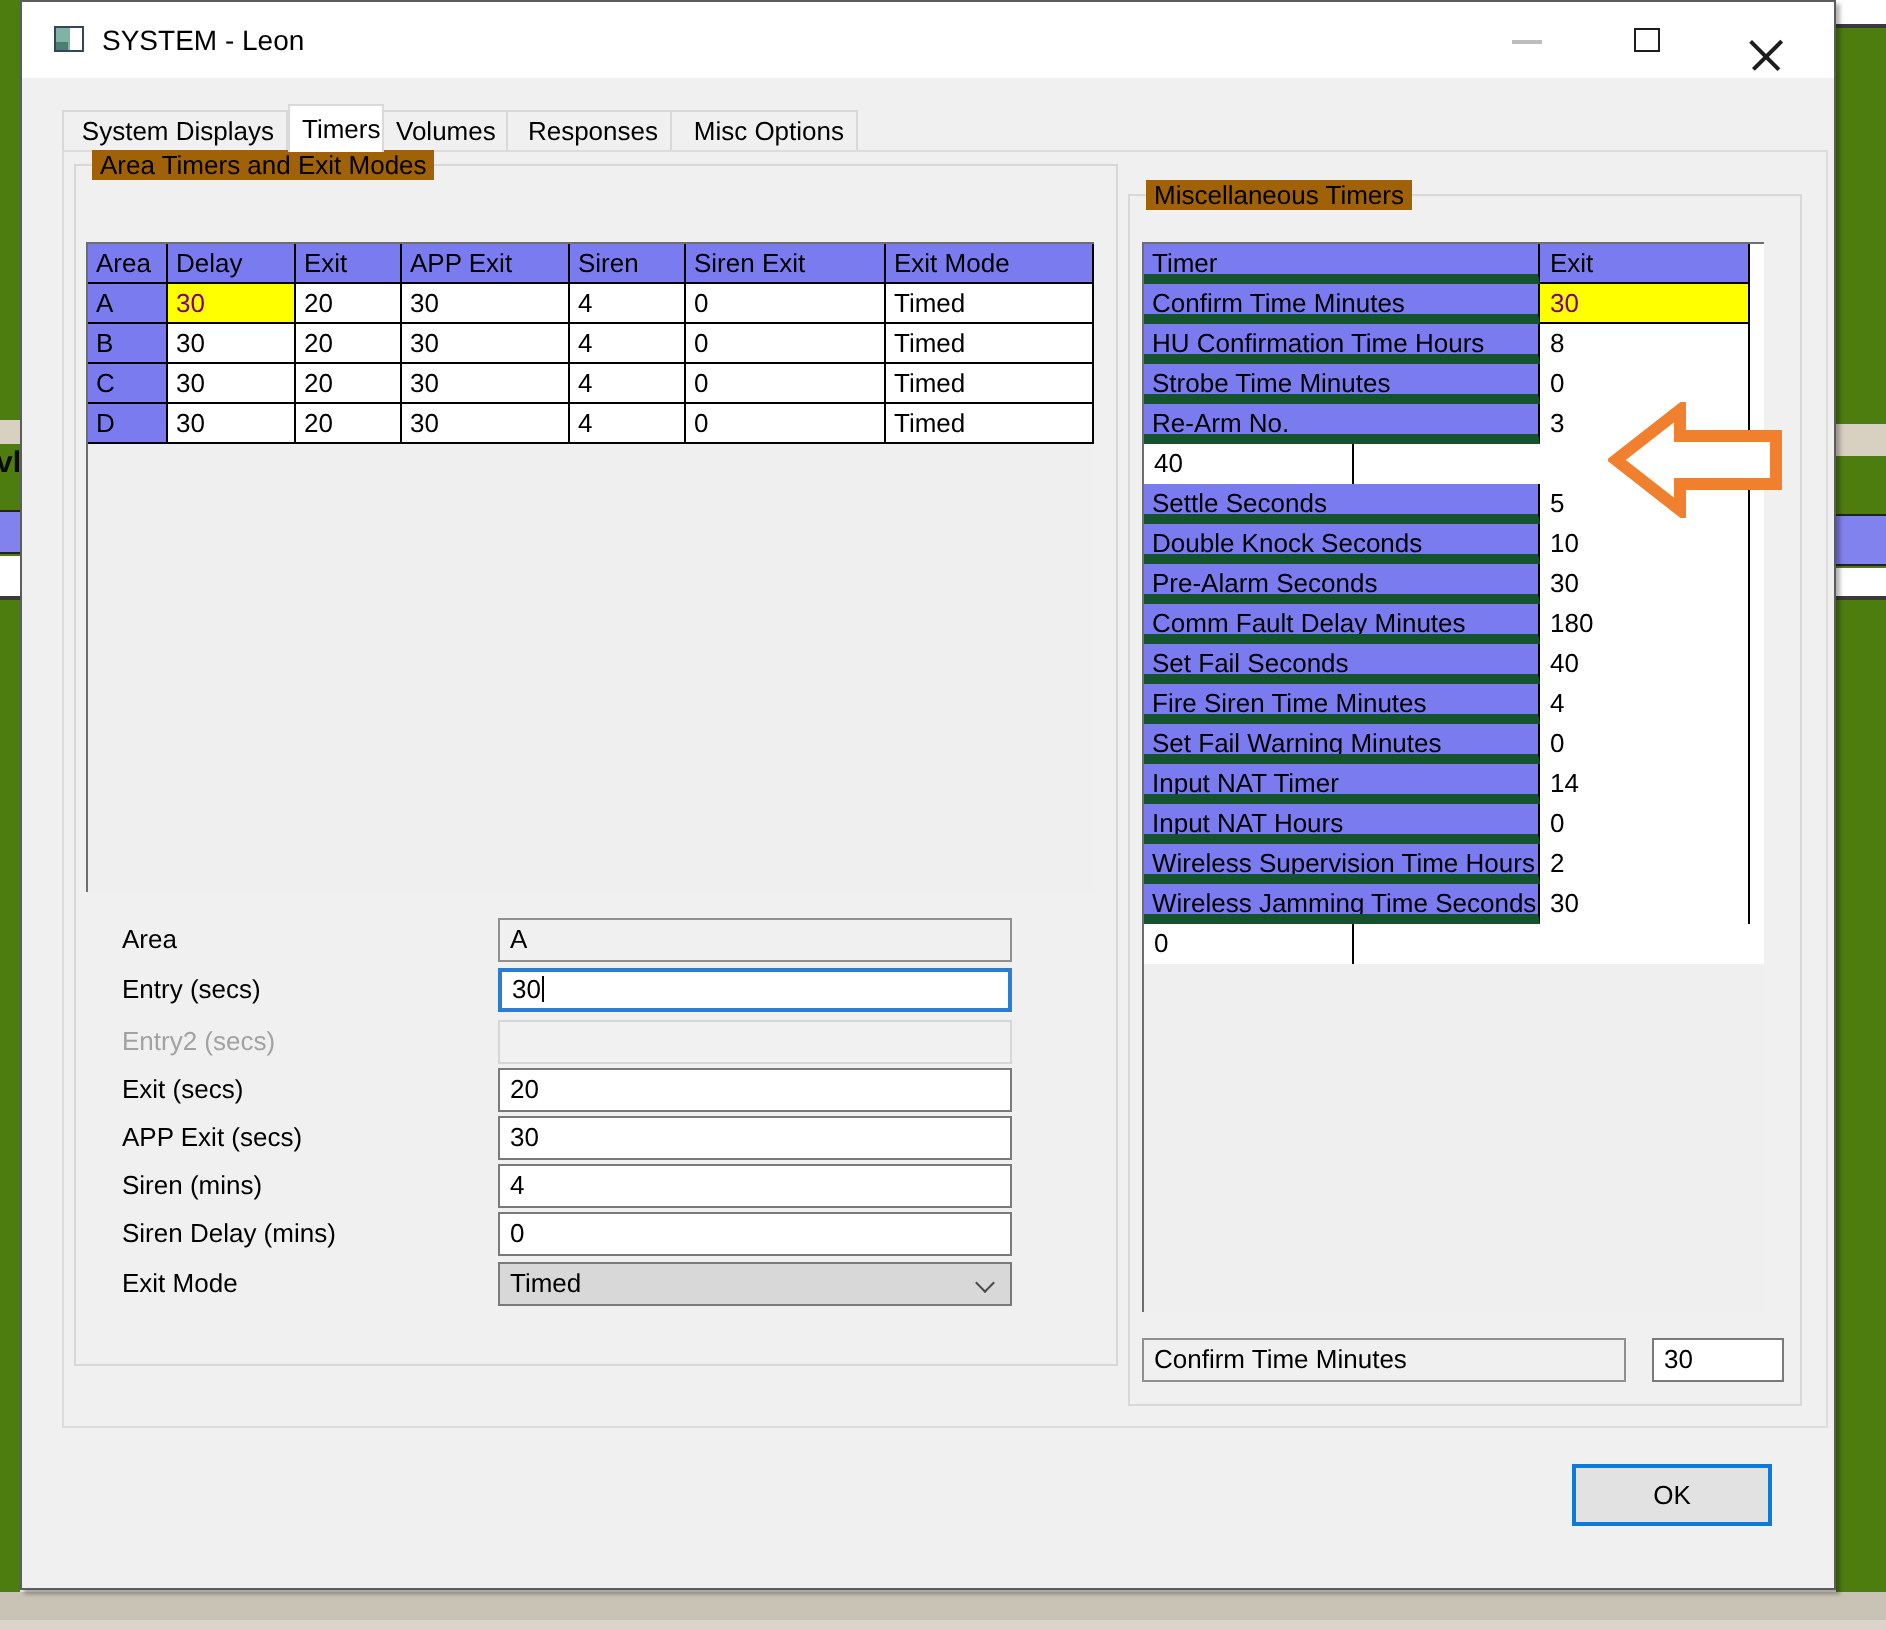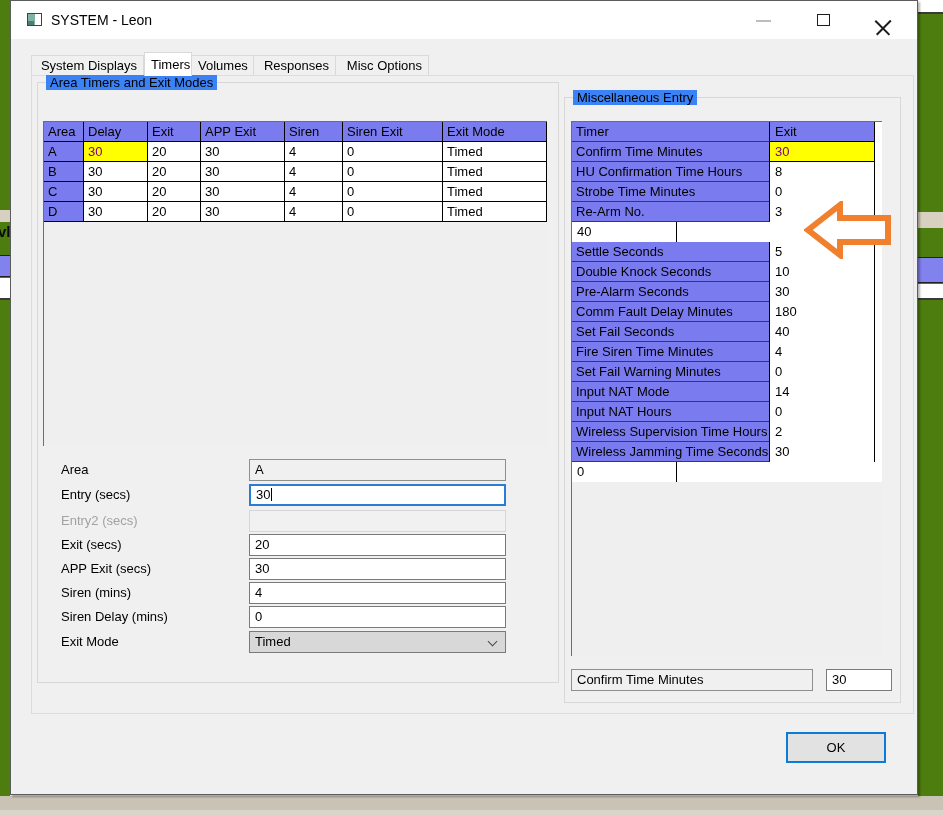--- a/index.html
+++ b/index.html
@@ -38,35 +38,35 @@
   
   .tabs { position:absolute; left:20px; top:51px; height:24px; display:flex; align-items:flex-end; }
   .tab { height:21px; line-height:20px; font-size:13px; text-align:right; background:#f0f0f0;
          border:1px solid #d9d9d9; border-left:none; padding:0 6px; color:#000; white-space:nowrap; }
   .tab:first-child { border-left:1px solid #d9d9d9; }
   .tab.active { height:24px; line-height:23px; background:#ffffff; border:1px solid #d9d9d9; border-bottom:none; position:relative; z-index:3; }
   .tabpage { position:absolute; left:20px; top:74px; width:883px; height:639px; background:#f0f0f0; border:1px solid #dcdcdc; z-index:1; }
 
   
   .group { position:absolute; border:1px solid #d8d8d8; z-index:2; }
-  .group-title { position:absolute; top:-8px; left:8px; background:#3b82f6; padding:0 4px; font-size:13px; color:#000; }
+  .group-title { position:absolute; top:-8px; left:8px; background:#a16207; padding:0 4px; font-size:13px; color:#000; }
   .group1 { left:26px; top:81px; width:522px; height:601px; }
   .group2 { left:553px; top:96px; width:337px; height:606px; }
 
   
   .gridctl { position:absolute; z-index:4; background:#efefef; border-left:1px solid #6e6e6e; border-top:1px solid #6e6e6e; overflow:hidden; }
   .area-grid { left:32px; top:120px; width:504px; height:325px; }
   .misc-grid { left:560px; top:120px; width:311px; height:535px; }
   .grow { display:flex; height:20px; line-height:19px; font-size:13px; background:#fff; }
   .grow .c { border-right:1px solid #000; border-bottom:1px solid #000; padding-left:4px; overflow:hidden; white-space:nowrap; color:#000; }
   .hc { background:#7b7bf0; }
   .ac0{width:40px} .ac1{width:64px} .ac2{width:53px} .ac3{width:84px} .ac4{width:58px} .ac5{width:100px} .ac6{width:104px}
   .area-col { background:#7b7bf0; }
   .sel { background:#ffff00 !important; color:#800080 !important; }
-  .mg-label { width:198px; background:#7b7bf0; border-right:1px solid #000; border-bottom:1px solid #14532d; padding-left:4px; overflow:hidden; white-space:nowrap; }
+  .mg-label { width:198px; background:#7b7bf0; border-right:1px solid #000; border-bottom:5px solid #14532d; padding-left:4px; overflow:hidden; white-space:nowrap; }
   .mg-value { width:105px; background:#fff; border-right:1px solid #000; padding-left:5px; overflow:hidden; white-space:nowrap; }
   .mg-value.hc { border-bottom:1px solid #000; background:#7b7bf0; }
   .mg-value.sel { border-bottom:1px solid #000; }
 
   
   .flabel { position:absolute; left:50px; height:22px; line-height:22px; font-size:13px; color:#000; z-index:4; }
   .flabel.disabled { color:#a2a2a2; }
   .field { position:absolute; left:238px; width:257px; height:22px; background:#fff; border:1px solid #7a7a7a;
            font-size:13px; line-height:20px; padding-left:5px; color:#000; z-index:4; overflow:hidden; white-space:nowrap; }
   .field.readonly { background:#f0f0f0; border-color:#8f8f8f; }
@@ -129,21 +129,21 @@
       <div class="tab" style="width:62px">Volumes</div>
       <div class="tab" style="width:82px">Responses</div>
       <div class="tab" style="width:93px">Misc Options</div>
     </div>
     <div class="tabpage"></div>
 
     <div class="group group1">
       <span class="group-title">Area Timers and Exit Modes</span>
     </div>
     <div class="group group2">
-      <span class="group-title">Miscellaneous Entry</span>
+      <span class="group-title">Miscellaneous Timers</span>
     </div>
 
     <div class="gridctl area-grid">
       <div class="grow">
         <div class="c hc ac0">Area</div>
         <div class="c hc ac1">Delay</div>
         <div class="c hc ac2">Exit</div>
         <div class="c hc ac3">APP Exit</div>
         <div class="c hc ac4">Siren</div>
         <div class="c hc ac5">Siren Exit</div>
@@ -260,21 +260,21 @@
         </div>
       <div class="grow">
           <div class="mg-label">Fire Siren Time Minutes</div>
           <div class="mg-value">4</div>
         </div>
       <div class="grow">
           <div class="mg-label">Set Fail Warning Minutes</div>
           <div class="mg-value">0</div>
         </div>
       <div class="grow">
-          <div class="mg-label">Input NAT Mode</div>
+          <div class="mg-label">Input NAT Timer</div>
           <div class="mg-value">14</div>
         </div>
       <div class="grow">
           <div class="mg-label">Input NAT Hours</div>
           <div class="mg-value">0</div>
         </div>
       <div class="grow">
           <div class="mg-label">Wireless Supervision Time Hours</div>
           <div class="mg-value">2</div>
         </div>

